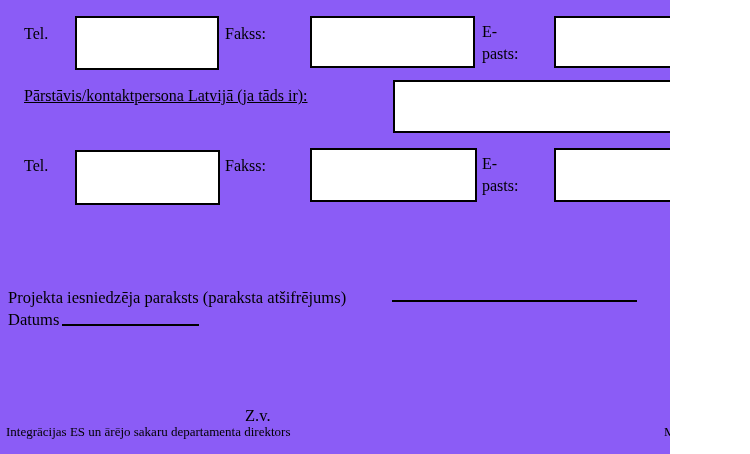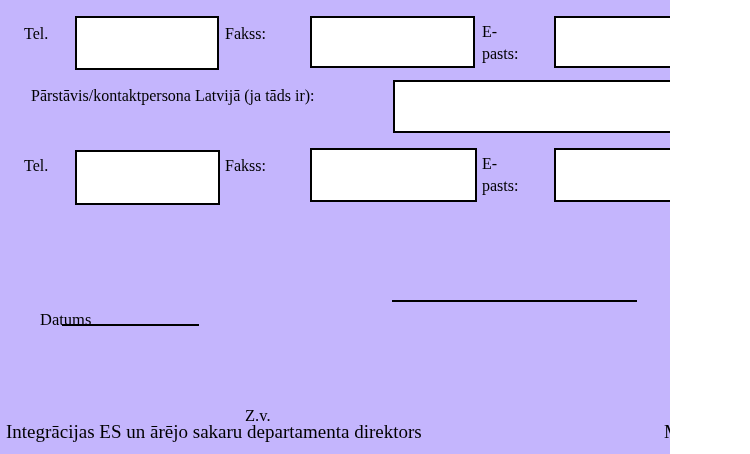--- a/index.html
+++ b/index.html
@@ -4,21 +4,21 @@
 <style>
   html, body {
     margin: 0;
     padding: 0;
     background: #ffffff;
   }
   #page {
     position: relative;
     width: 670px;
     height: 454px;
-    background: #c4b5fd;
+    background: #8b5cf6;
     overflow: hidden;
     font-family: "Liberation Serif", "DejaVu Serif", serif;
     color: #000000;
   }
   .lbl {
     position: absolute;
     font-size: 16px;
     line-height: 19px;
     color: #000;
     white-space: nowrap;
@@ -42,21 +42,21 @@
     height: 2px;
   }
   .sig-text {
     position: absolute;
     font-size: 16.5px;
     line-height: 20px;
     white-space: nowrap;
   }
   .footer-text {
     position: absolute;
-    font-size: 19px;
+    font-size: 13px;
     line-height: 20px;
     white-space: nowrap;
   }
 </style>
 </head>
 <body>
 
 <div id="page">
 
   <span class="lbl" style="left:24px; top:24px;">Tel.</span>
@@ -65,41 +65,42 @@
 
   <span class="lbl" style="left:225px; top:24px;">Fakss:</span>
 
   <div class="field-box" style="left:310px; top:16px; width:165px; height:52px;"></div>
 
   <span class="lbl-2l" style="left:482px; top:21px;">E-</span>
   <span class="lbl-2l" style="left:482px; top:43px;">pasts:</span>
 
   <div class="field-box" style="left:554px; top:16px; width:193px; height:52px;"></div>
 
-  <span class="lbl" style="left:31px; top:86px;">Pārstāvis/kontaktpersona Latvijā (ja tāds ir):</span>
+  <span class="lbl" style="left:24px; top:86px;text-decoration:underline;">Pārstāvis/kontaktpersona Latvijā (ja tāds ir):</span>
 
   <div class="field-box" style="left:393px; top:80px; width:354px; height:53px;"></div>
 
   <span class="lbl" style="left:24px; top:156px;">Tel.</span>
 
   <div class="field-box" style="left:75px; top:150px; width:145px; height:55px;"></div>
 
   <span class="lbl" style="left:225px; top:156px;">Fakss:</span>
 
   <div class="field-box" style="left:310px; top:148px; width:167px; height:54px;"></div>
 
   <span class="lbl-2l" style="left:482px; top:153px;">E-</span>
   <span class="lbl-2l" style="left:482px; top:175px;">pasts:</span>
 
   <div class="field-box" style="left:554px; top:148px; width:193px; height:54px;"></div>
 
+  <span class="sig-text" style="left:8px; top:288px;">Projekta iesniedzēja paraksts (paraksta atšifrējums)</span>
 
   <div class="rule" style="left:392px; top:300px; width:245px;"></div>
 
-  <span class="sig-text" style="left:8px; top:310px;margin-left:32px;">Datums</span>
+  <span class="sig-text" style="left:8px; top:310px;">Datums</span>
 
   <div class="rule" style="left:62px; top:324px; width:137px;"></div>
 
   <span class="sig-text" style="left:245px; top:374px;margin-top:32px;">Z.v.</span>
 
   <span class="footer-text" style="left:6px; top:422px;">Integrācijas ES un ārējo sakaru departamenta direktors</span>
 
   <span class="footer-text" style="left:664px; top:422px;">M.Fakss</span>
 
 </div>

